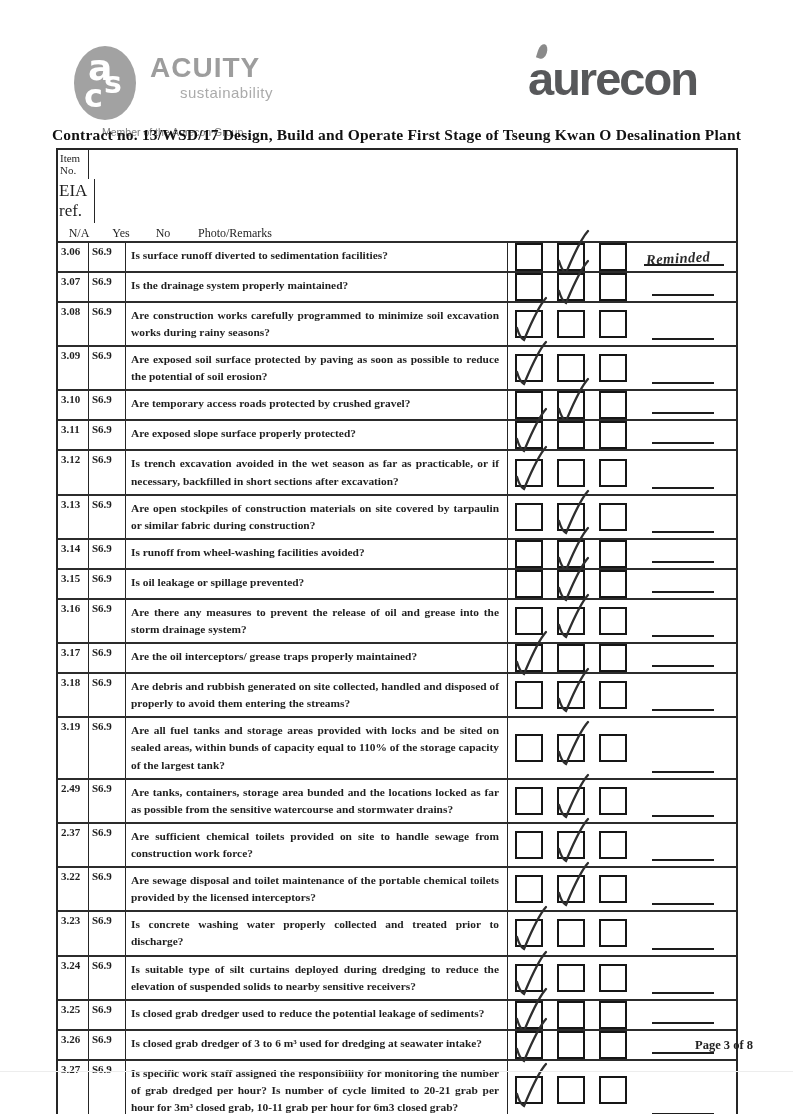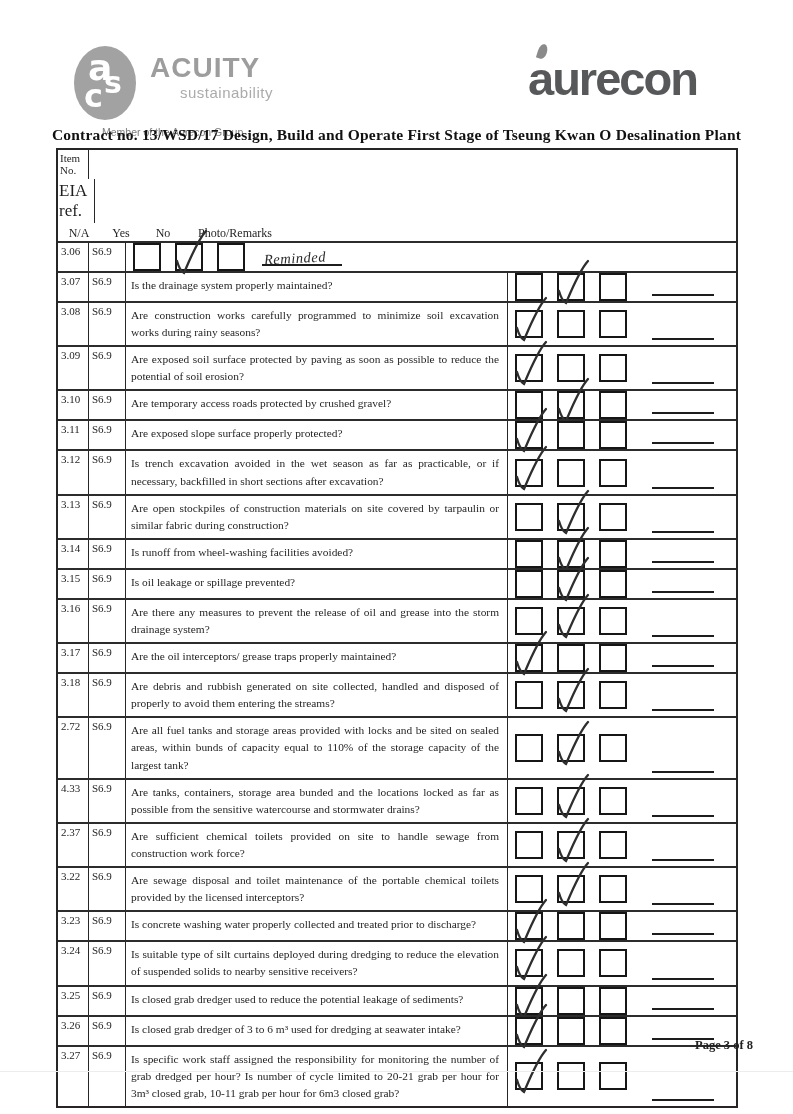--- a/index.html
+++ b/index.html
@@ -45,21 +45,21 @@
     position:absolute;top:126px;left:40px;width:713px;text-align:center;
     font-weight:bold;font-size:15.5px;letter-spacing:.2px;color:#111;
   }
 
   
   .checklist{
     position:absolute;top:148px;left:56px;width:682px;
     border:2px solid #262626;box-sizing:border-box;font-size:11.4px;
   }
   .thead{display:flex;min-height:37px;box-sizing:border-box;flex-direction:column;}
-  .row{display:flex;min-height:29px;border-top:2px solid #2c2c2c;box-sizing:border-box;}
+  .row{display:flex;min-height:29px;border-top:2px solid #2c2c2c;box-sizing:border-box;font-weight:bold;}
   .c{box-sizing:border-box;}
   .c.item{width:31px;border-right:1.5px solid #262626;padding:2px 1px 2px 3px;font-size:11px;}
   .c.ref{width:37px;border-right:1.5px solid #262626;padding:2px 1px 2px 3px;font-size:11px;}
   .c.q{flex:1;border-right:1.5px solid #262626;padding:4px 8px 4px 5px;
        text-align:justify;line-height:1.5;}
   .c.marks{width:228px;display:flex;align-items:center;}
   .thead .c{border-right-color:#262626;}
   .thead .item-h{width:31px;border-right:1.5px solid #262626;display:flex;flex-direction:column;
     justify-content:space-between;padding:2px 1px 3px 2px;font-size:11px;}
   .thead .ref-h{width:37px;border-right:1.5px solid #262626;padding:2px 1px;font-size:17px;}
@@ -129,20 +129,21 @@
         <span class="hcell w42">N/A</span>
         <span class="hcell w42">Yes</span>
         <span class="hcell w42">No</span>
         <span class="hcell w102">Photo/Remarks</span>
       </div>
     </div>
     <div id="table-body">
   <div class="row">
     <div class="c item">3.06</div>
     <div class="c ref">S6.9</div>
+    <div class="c q">Is surface runoff diverted to sedimentation facilities?</div>
     <div class="c marks">
       <div class="box-cell">
         <span class="checkbox"></span>
       </div>
       <div class="box-cell">
         <span class="checkbox"></span>
       <svg class="check-svg" width="34" height="48" viewBox="0 0 34 48">
                 <path d="M3 32 C5 39 8 43 10 44 C13 37 23 12 32 2"></path>
               </svg>
             </div>
@@ -438,21 +439,21 @@
         <span class="checkbox"></span>
       </div>
       <div class="remark-cell">
         <span class="hand"></span>
         <span class="remark-line"></span>
       </div>
     </div>
   </div>
 
   <div class="row">
-    <div class="c item">2.72</div>
+    <div class="c item">3.19</div>
     <div class="c ref">S6.9</div>
     <div class="c q">Are all fuel tanks and storage areas provided with locks and be sited on sealed areas, within bunds of capacity equal to 110% of the storage capacity of the largest tank?</div>
     <div class="c marks">
       <div class="box-cell">
         <span class="checkbox"></span>
       </div>
       <div class="box-cell">
         <span class="checkbox"></span>
       <svg class="check-svg" width="34" height="48" viewBox="0 0 34 48">
                 <path d="M3 32 C5 39 8 43 10 44 C13 37 23 12 32 2"></path>
@@ -462,21 +463,21 @@
         <span class="checkbox"></span>
       </div>
       <div class="remark-cell">
         <span class="hand"></span>
         <span class="remark-line"></span>
       </div>
     </div>
   </div>
 
   <div class="row">
-    <div class="c item">4.33</div>
+    <div class="c item">2.49</div>
     <div class="c ref">S6.9</div>
     <div class="c q">Are tanks, containers, storage area bunded and the locations locked as far as possible from the sensitive watercourse and stormwater drains?</div>
     <div class="c marks">
       <div class="box-cell">
         <span class="checkbox"></span>
       </div>
       <div class="box-cell">
         <span class="checkbox"></span>
       <svg class="check-svg" width="34" height="48" viewBox="0 0 34 48">
                 <path d="M3 32 C5 39 8 43 10 44 C13 37 23 12 32 2"></path>

